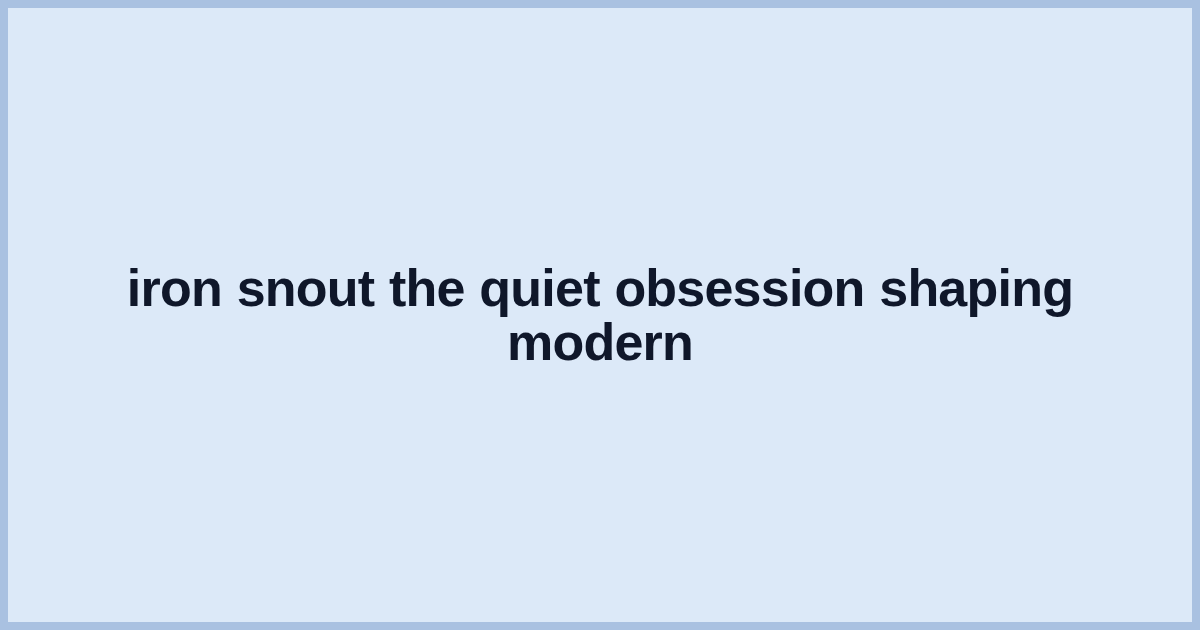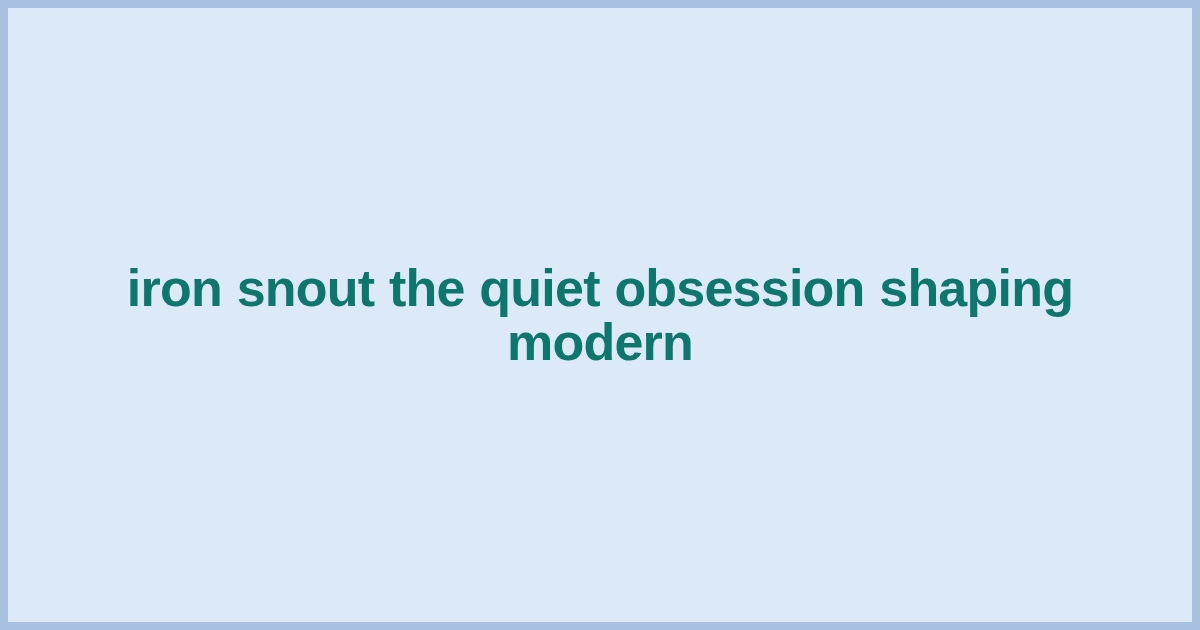--- a/index.html
+++ b/index.html
@@ -22,21 +22,21 @@
     display: flex;
     align-items: center;
     justify-content: center;
     padding: 0 88px;
   }
 
   #headline {
     margin: 0;
     width: 100%;
     text-align: center;
-    color: #0f766e;
+    color: #0f172a;
     font-family: "Liberation Sans", sans-serif;
     font-weight: 700;
     font-size: 52px;
     line-height: 54px;
     letter-spacing: -0.015em;
     word-spacing: 0.02em;
     -webkit-font-smoothing: antialiased;
   }
 </style>
 </head>

